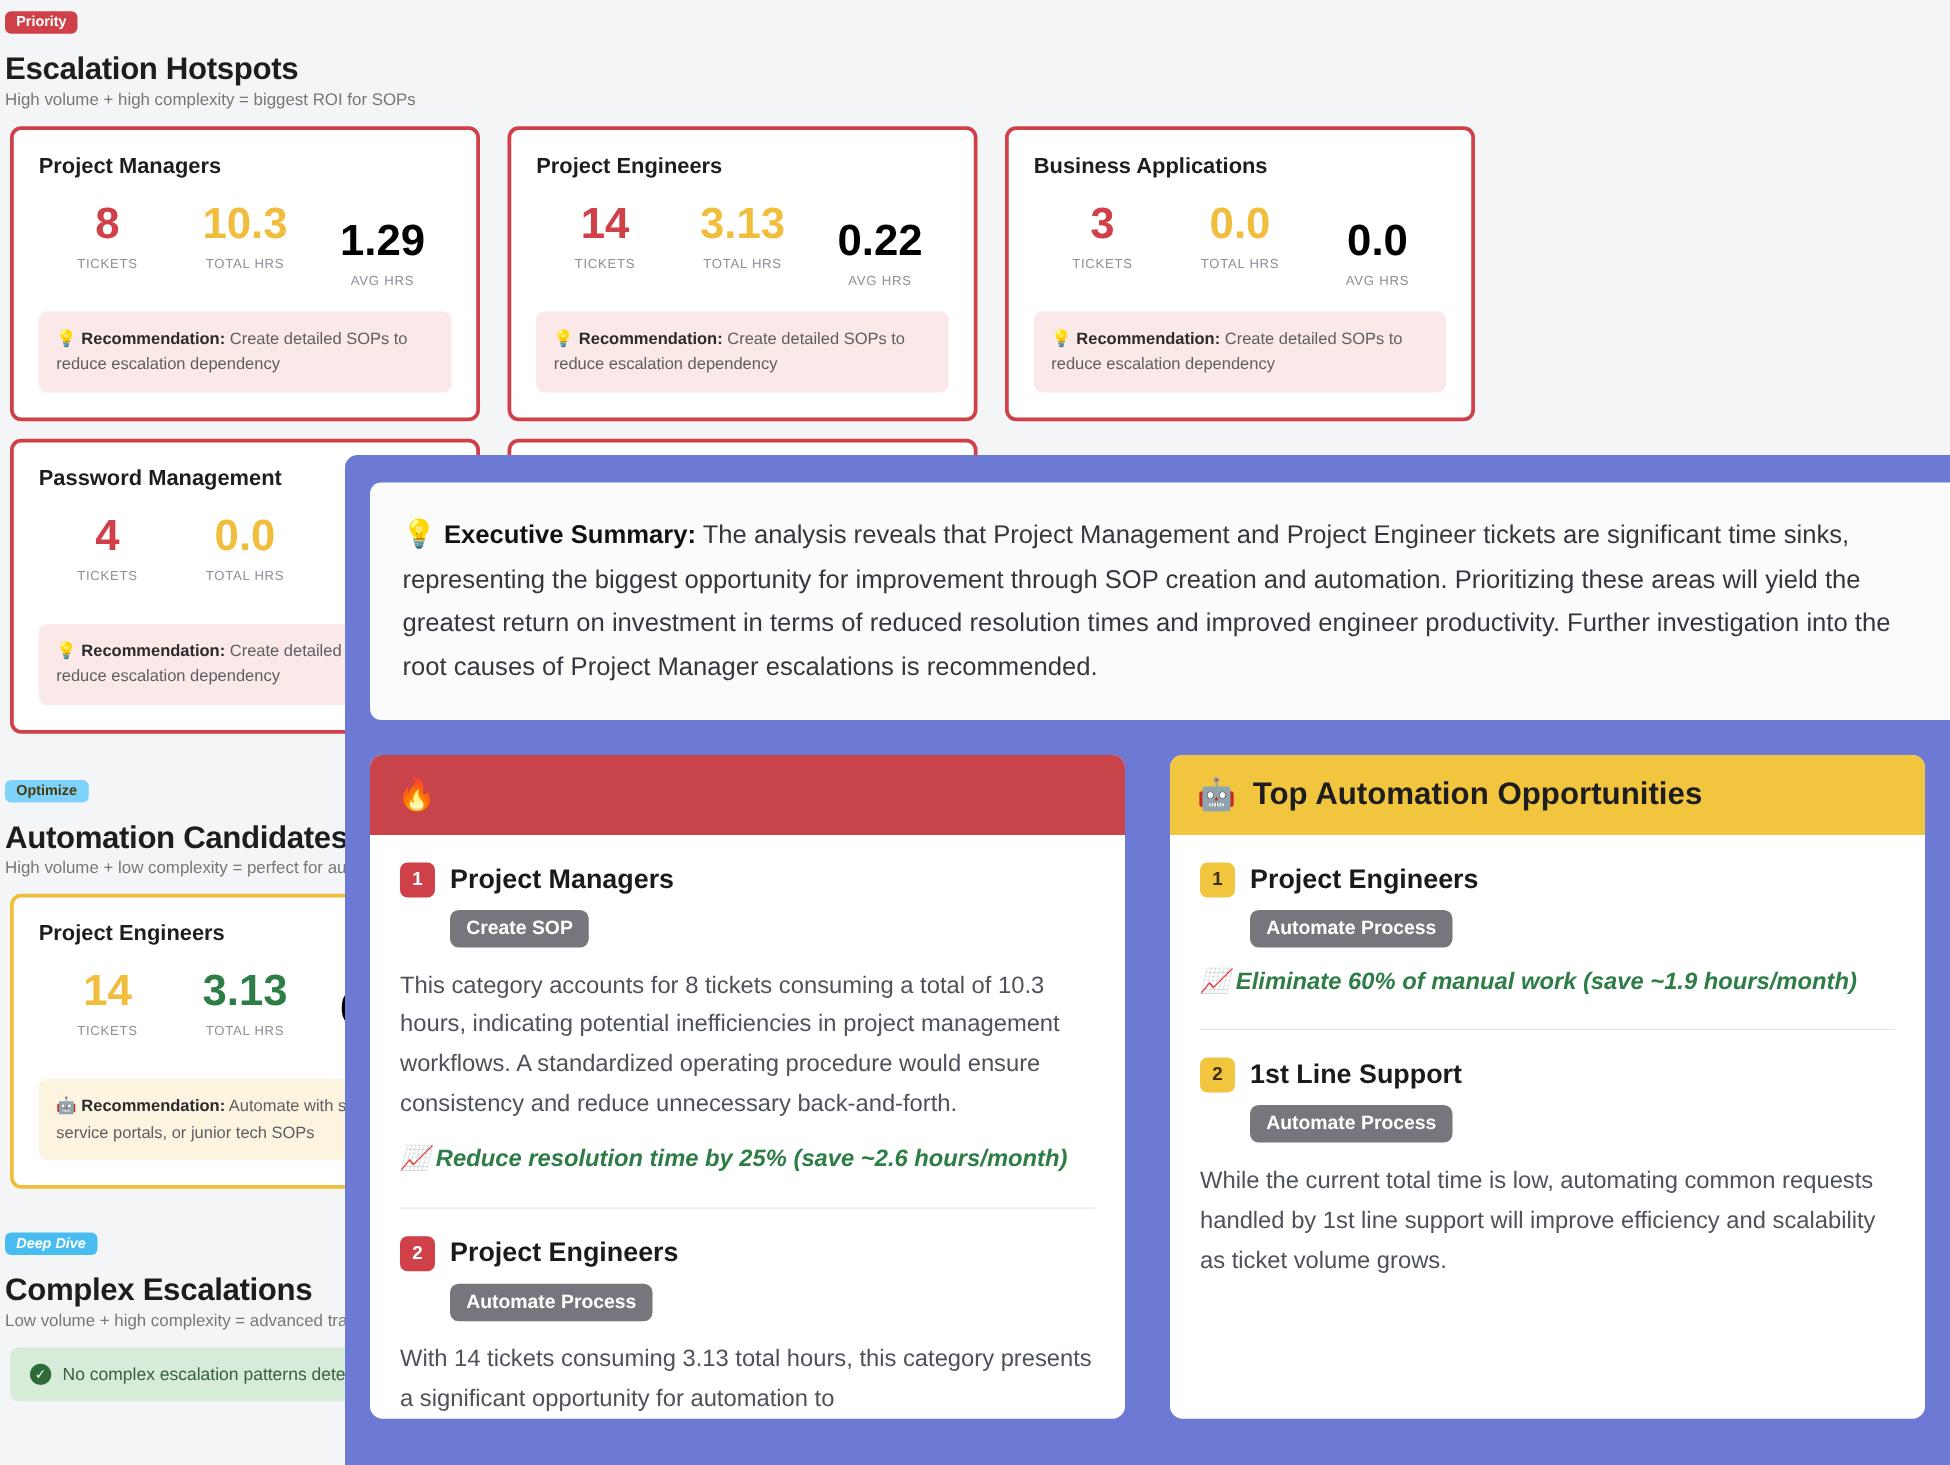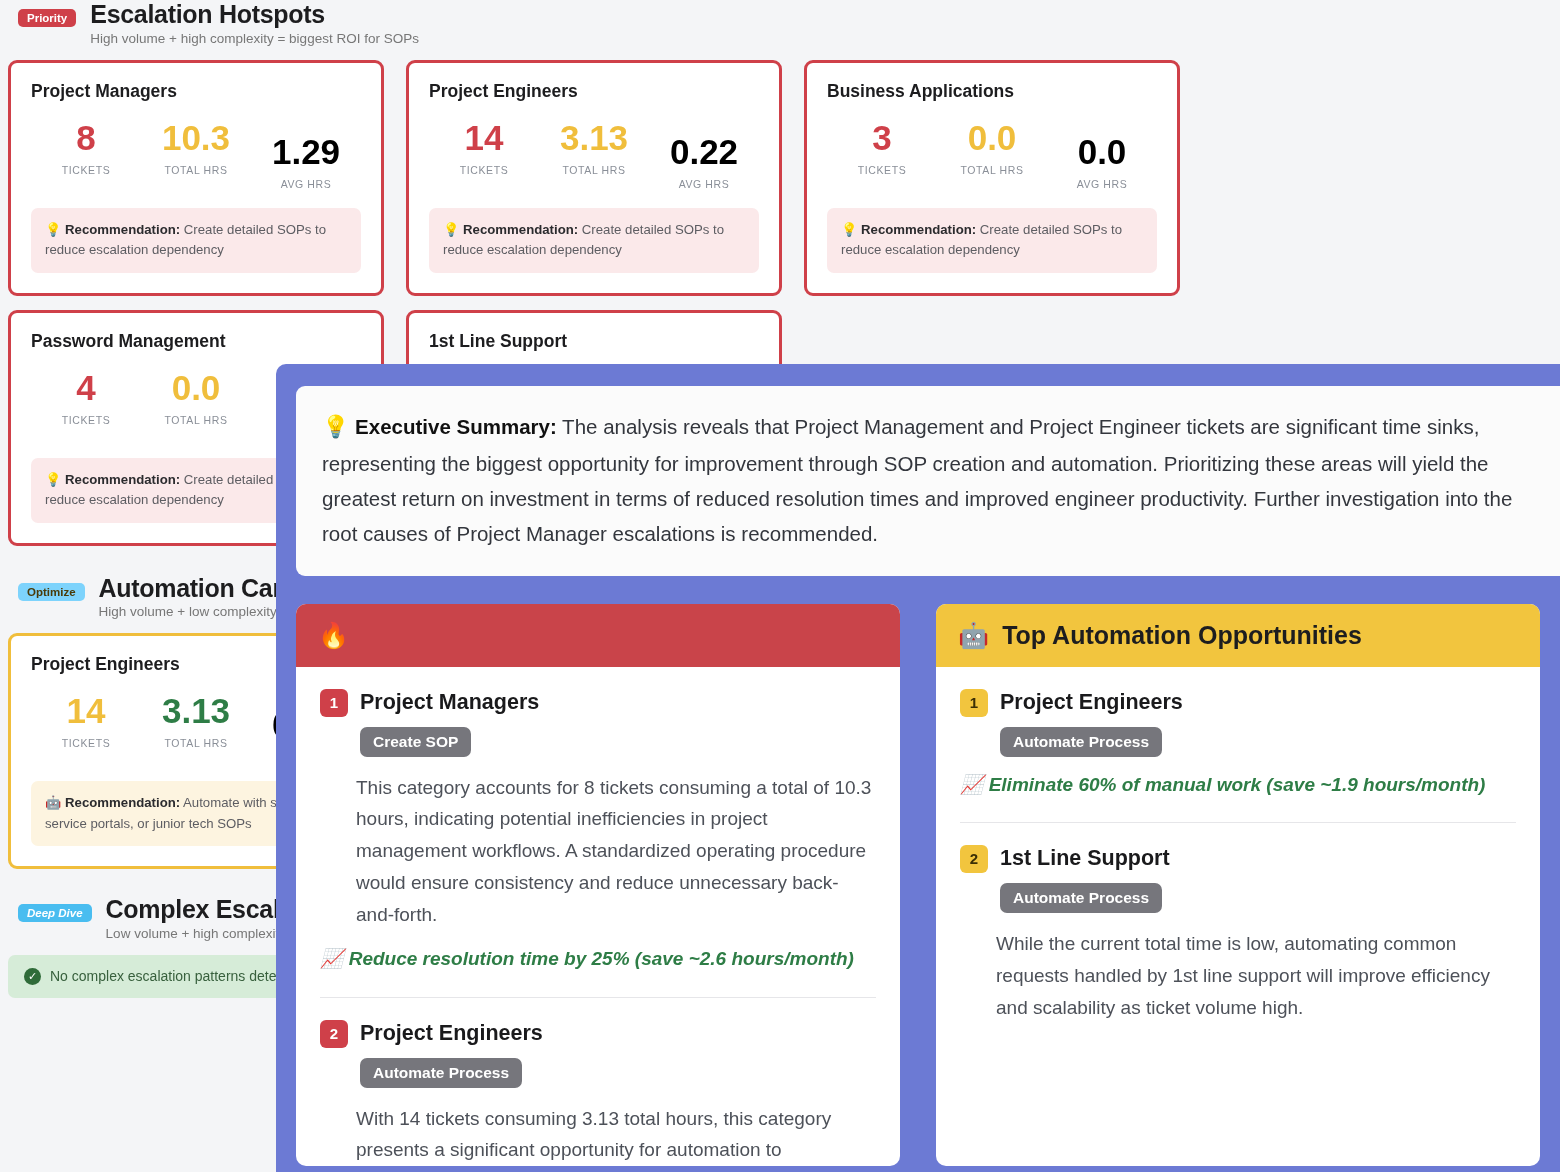--- a/index.html
+++ b/index.html
@@ -7,21 +7,21 @@
     width: 1560px; height: 1172px;
     overflow: hidden;
     background: #f4f5f7;
     font-family: "Liberation Sans", sans-serif;
     color: #222;
   }
 
   
   .bg-layer { position: absolute; inset: 0; background: #f4f5f7; padding: 0 0 0 0; }
 
-  .section-head { display: flex; align-items: flex-start; gap: 14px; padding-left: 18px; }
+  .section-head { display: flex; align-items: flex-start; gap: 14px; padding-left: 4px; flex-direction: column; }
   .section-badge {
     display: inline-block; color: #fff; font-size: 11.5px; font-weight: bold;
     padding: 3px 9px; border-radius: 5px; white-space: nowrap; margin-top: 9px;
   }
   .badge-priority { background: #cf4049; }
   .badge-optimize { background: #7dd3fc; color: #4a3a08; }
   .badge-deepdive  { background: #49bdf0; font-style: italic; }
   .section-titles h2 {
     font-size: 25px; font-weight: bold; letter-spacing: -.3px; color: #1d1d1f; line-height: 1.15;
   }
@@ -89,21 +89,21 @@
     display: inline-flex; align-items: center; justify-content: center;
     font-size: 15px; font-weight: bold;
   }
   .rank.red { background: #cf4049; color: #fff; }
   .rank.yellow { background: #f2c53e; color: #3b2f05; }
   .item-title .name { font-size: 21.5px; font-weight: bold; color: #1a1a1c; }
   .action-tag {
     display: inline-block; margin: 10px 0 0 40px; background: #76767c; color: #fff;
     font-size: 15.5px; font-weight: bold; padding: 6px 13px; border-radius: 7px;
   }
-  .item-desc { font-size: 19px; line-height: 1.68; color: #4d5159; margin-top: 15px; margin-left: 36px; }
+  .item-desc { font-size: 19px; line-height: 1.68; color: #4d5159; margin-top: 15px; }
   .impact {
     font-size: 19px; font-weight: bold; color: #2e7d46; line-height: 1.6; margin-top: 13px; font-style: italic;
   }
   .impact .tr { margin-right: 5px; }
 </style>
 </head>
 <body>
 
 <div class="bg-layer">
 
@@ -332,19 +332,19 @@
           <div class="impact">
             <span class="tr">📈</span><span>Eliminate 60% of manual work (save ~1.9 hours/month)</span>
           </div>
         </div>
         <div class="item">
           <div class="item-title">
             <span class="rank yellow">2</span>
             <span class="name">1st Line Support</span>
           </div>
           <span class="action-tag">Automate Process</span>
-          <p class="item-desc">While the current total time is low, automating common requests handled by 1st line support will improve efficiency and scalability as ticket volume high.</p>
+          <p class="item-desc">While the current total time is low, automating common requests handled by 1st line support will improve efficiency and scalability as ticket volume grows.</p>
         </div>
       </div>
     </div>
 
   </div>
 </div>
 
 </body></html>

